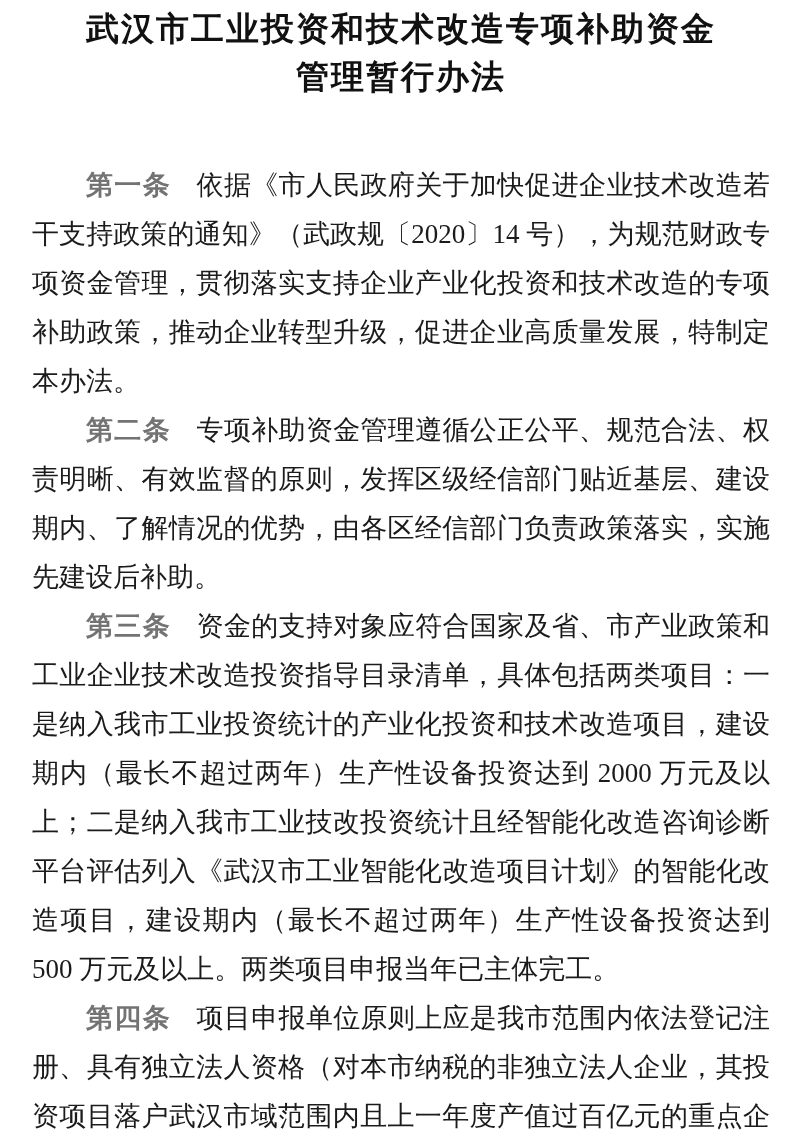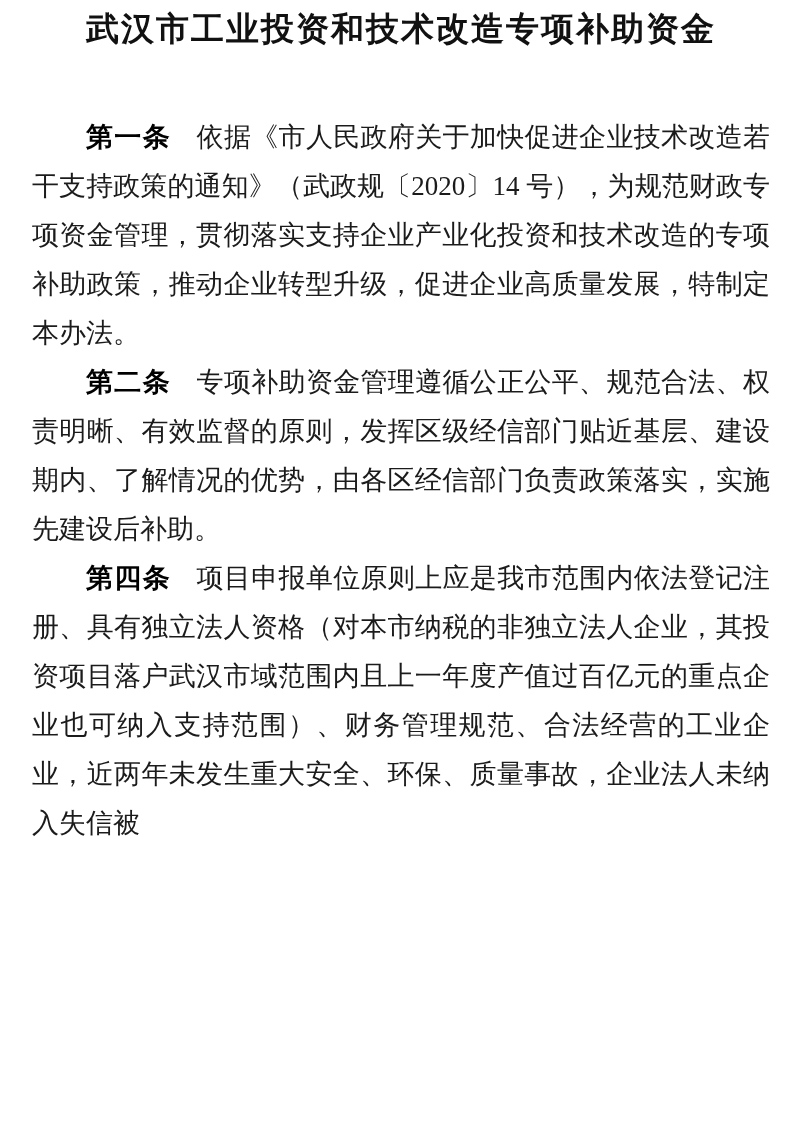--- a/index.html
+++ b/index.html
@@ -41,41 +41,45 @@
   }
   .article {
     margin: 0;
     text-indent: 2em;
   }
   .article-label {
     font-family: "Liberation Sans", "DejaVu Sans", sans-serif;
     font-weight: bold;
     letter-spacing: 1px;
     margin-right: 0.95em;
-    color: #000000;
+    color: #737373;
   }
 </style>
 </head>
 <body>
 
 <div class="page">
 
   <h1 class="doc-title">
     <span class="title-line">武汉市工业投资和技术改造专项补助资金</span>
+    <span class="title-line">管理暂行办法</span>
   </h1>
 
   <div class="doc-body">
 
     <p class="article">
       <span class="article-label">第一条</span><span class="article-text">依据《市人民政府关于加快促进企业技术改造若干支持政策的通知》（武政规〔2020〕14 号），为规范财政专项资金管理，贯彻落实支持企业产业化投资和技术改造的专项补助政策，推动企业转型升级，促进企业高质量发展，特制定本办法。</span>
     </p>
 
     <p class="article">
       <span class="article-label">第二条</span><span class="article-text">专项补助资金管理遵循公正公平、规范合法、权责明晰、有效监督的原则，发挥区级经信部门贴近基层、建设期内、了解情况的优势，由各区经信部门负责政策落实，实施先建设后补助。</span>
     </p>
 
+    <p class="article">
+      <span class="article-label">第三条</span><span class="article-text">资金的支持对象应符合国家及省、市产业政策和工业企业技术改造投资指导目录清单，具体包括两类项目：一是纳入我市工业投资统计的产业化投资和技术改造项目，建设期内（最长不超过两年）生产性设备投资达到 2000 万元及以上；二是纳入我市工业技改投资统计且经智能化改造咨询诊断平台评估列入《武汉市工业智能化改造项目计划》的智能化改造项目，建设期内（最长不超过两年）生产性设备投资达到 500 万元及以上。两类项目申报当年已主体完工。</span>
+    </p>
 
     <p class="article">
       <span class="article-label">第四条</span><span class="article-text">项目申报单位原则上应是我市范围内依法登记注册、具有独立法人资格（对本市纳税的非独立法人企业，其投资项目落户武汉市域范围内且上一年度产值过百亿元的重点企业也可纳入支持范围）、财务管理规范、合法经营的工业企业，近两年未发生重大安全、环保、质量事故，企业法人未纳入失信被</span>
     </p>
 
   </div>
 </div>
 
 </body></html>

